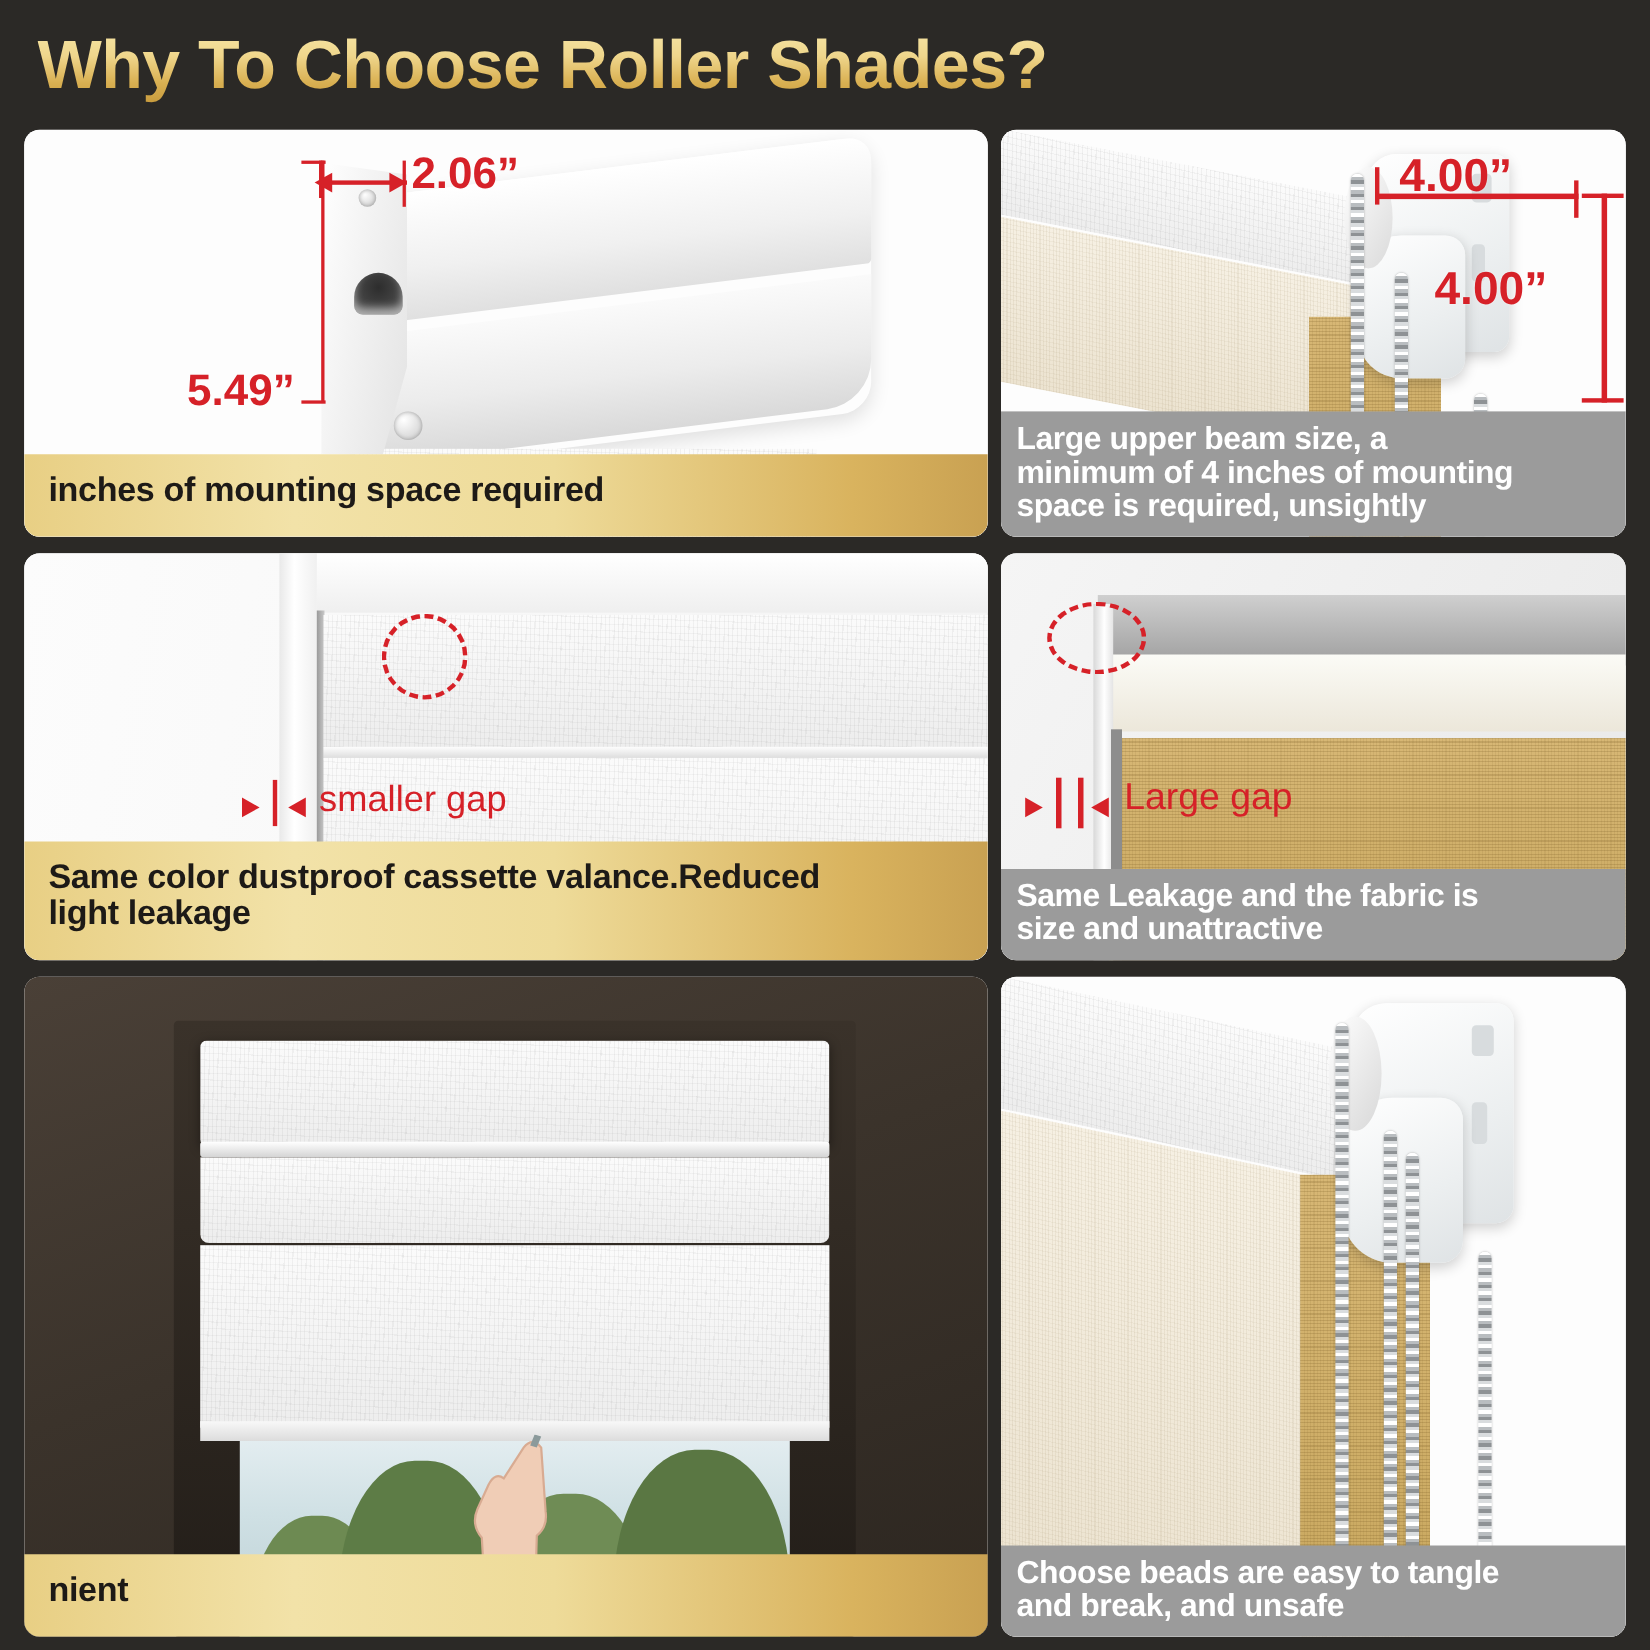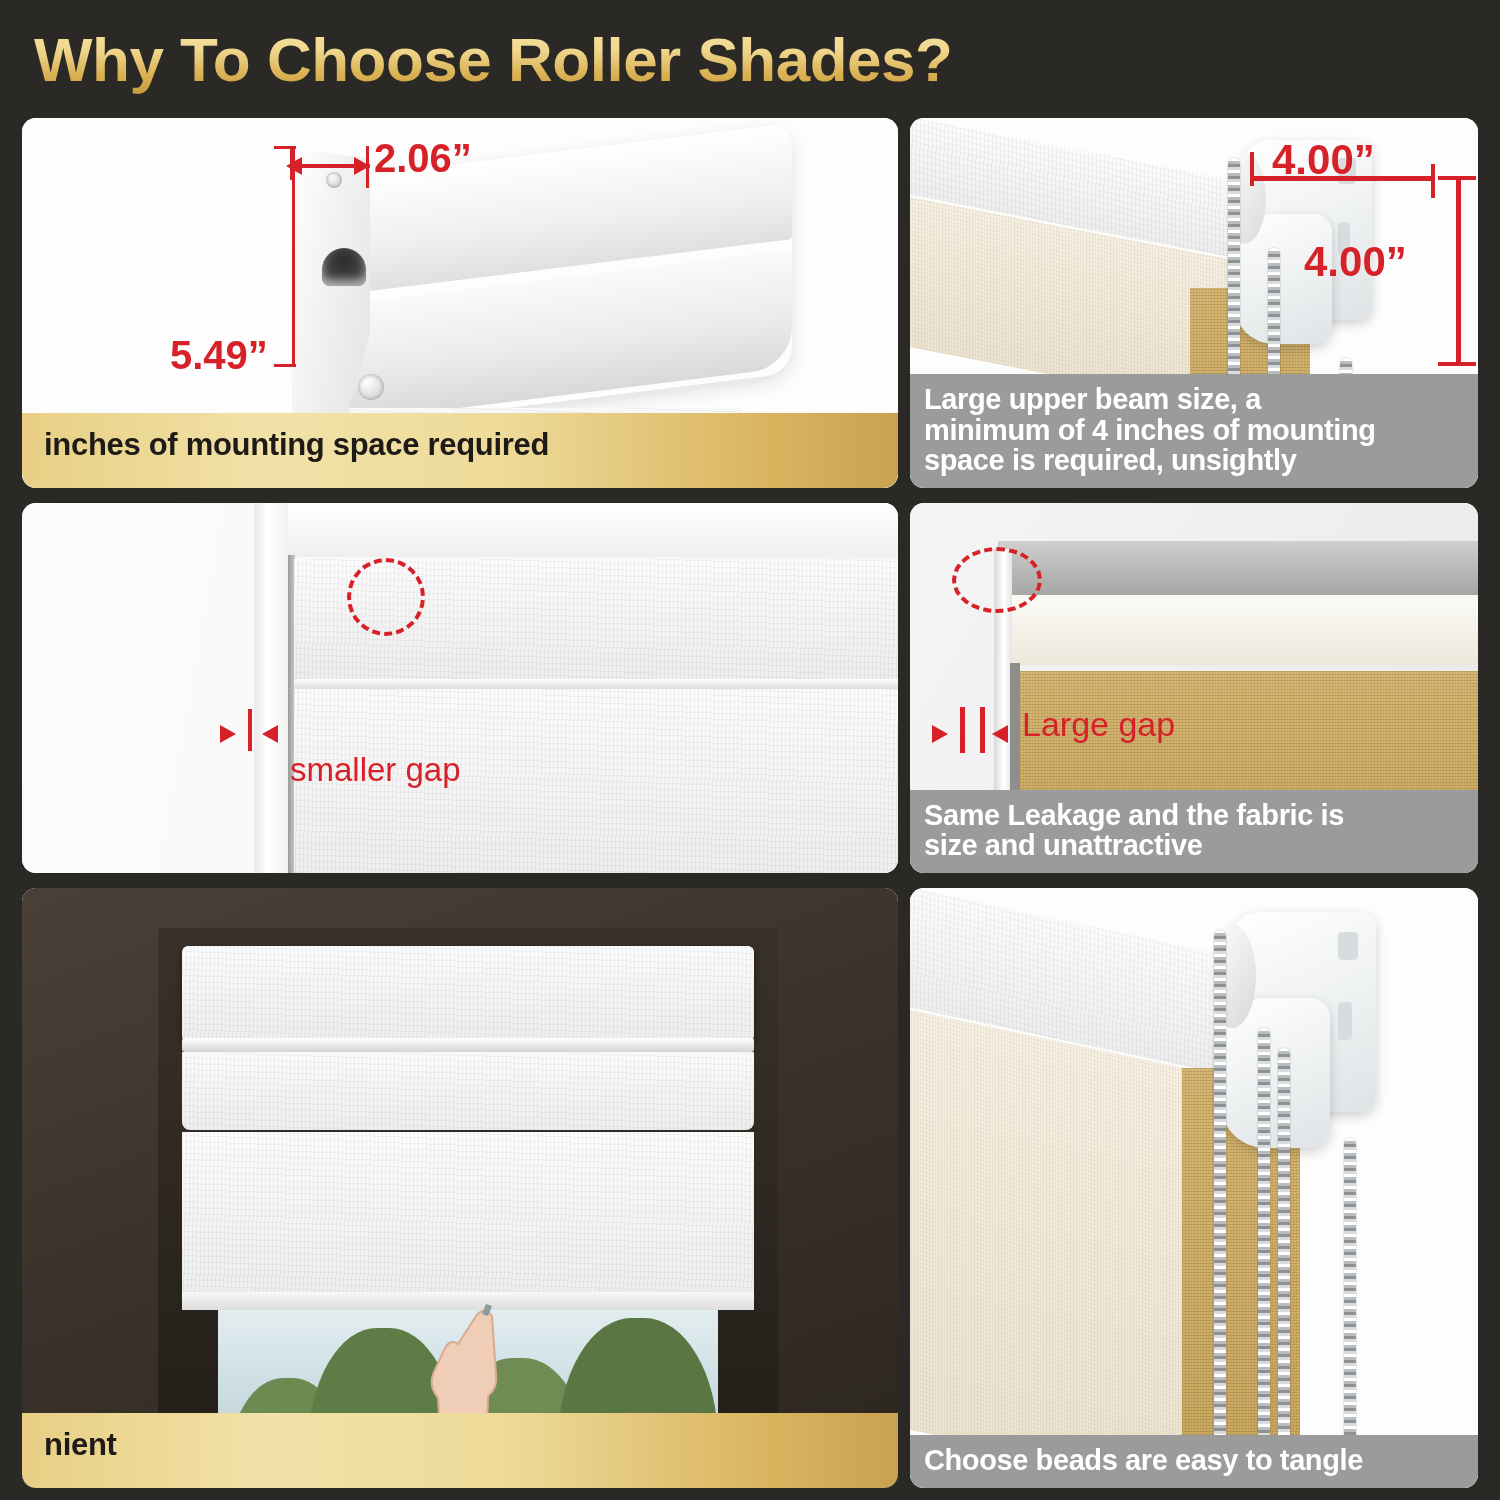--- a/index.html
+++ b/index.html
@@ -250,23 +250,27 @@
       <div class="p3-edge"></div>
       <div class="p3-shadeA fab-white"></div>
       <div class="p3-rail"></div>
       <div class="p3-shadeB fab-white"></div>
 
       <div class="dashcircle" style="left:325px;top:55px;width:70px;height:70px;"></div>
 
       <div class="arrow-r" style="left:198px;top:222px;"></div>
       <div class="dimline" style="left:226px;top:206px;width:4px;height:42px;"></div>
       <div class="arrow-l" style="left:240px;top:222px;"></div>
-      <div class="gaplabel" style="left:268px;top:204px;font-size:33px;margin-top:44px;">smaller gap</div>
-    </div>
-
+      <div class="gaplabel" style="left:268px;top:204px;font-size:33px;">smaller gap</div>
+    </div>
+
+    <div class="cap gold">
+      <span class="line">Same color dustproof cassette valance.Reduced</span>
+      <span class="line">light leakage</span>
+    </div>
   </div>
 
   <div class="panel right row2">
     <div class="photo">
       <div class="p4-wall"></div>
       <div class="p4-head"></div>
       <div class="p4-white"></div>
       <div class="p4-tan fab-tan"></div>
       <div class="p4-jamb"></div>
       <div class="p4-dark"></div>
@@ -332,16 +336,17 @@
       <div style="position:absolute;left:298px;top:36px;width:48px;height:104px;border-radius:50%;background:linear-gradient(120deg,#fff,#d8d8d8);z-index:13;"></div>
 
       <div class="bead" style="left:304px;top:42px;height:540px;"></div>
       <div class="bead" style="left:348px;top:140px;height:440px;"></div>
       <div class="bead" style="left:368px;top:160px;height:420px;"></div>
       <div class="bead" style="left:434px;top:250px;height:330px;"></div>
     </div>
 
     <div class="cap gray">
       <span class="line">Choose beads are easy to tangle</span>
+      <span class="line">and break, and unsafe</span>
     </div>
   </div>
 
 </div>
 
 </body></html>

